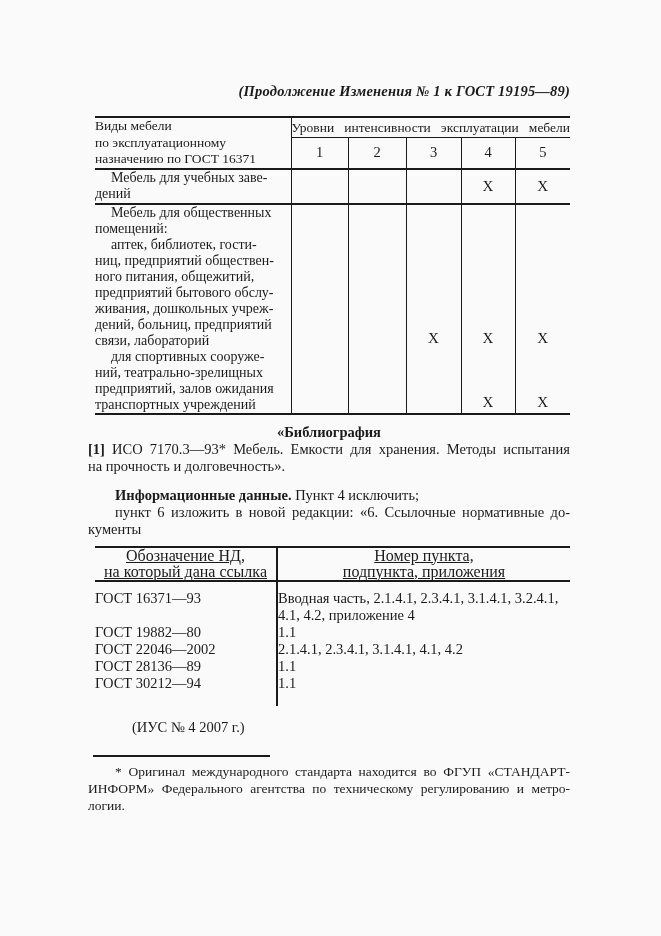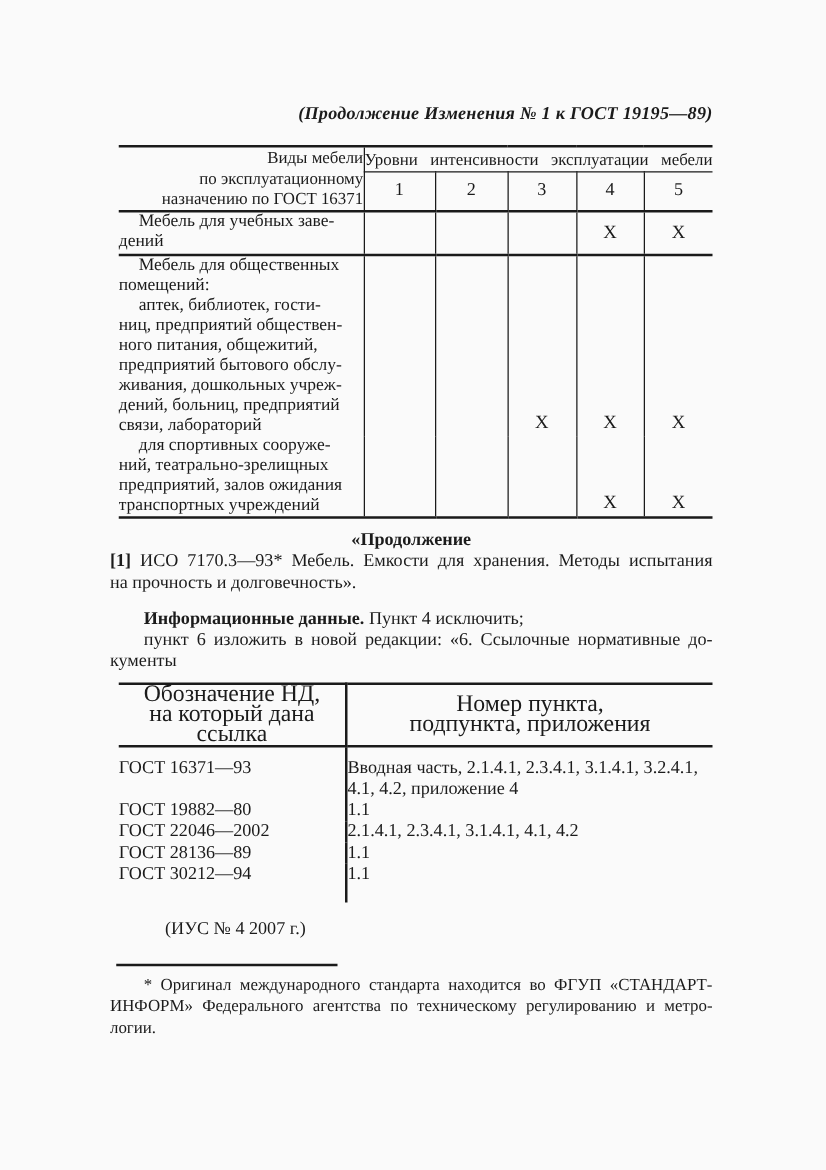--- a/index.html
+++ b/index.html
@@ -12,21 +12,21 @@
   .pre{white-space:pre-line;}
   .doc-title{
     text-align:right;font-style:italic;font-weight:bold;
     font-size:14.5px;line-height:18px;margin:0 0 16px 0;letter-spacing:.2px;
   }
   table{border-collapse:collapse;table-layout:fixed;margin-left:7px;}
   .t1{width:475px;}
   .t1 td{padding:0;}
   .t1-left-header{
     border-top:2.5px solid #1a1a1a;border-right:1.5px solid #1a1a1a;border-bottom:2.5px solid #1a1a1a;
-    text-align:right;vertical-align:middle;font-size:13.5px;line-height:16.5px;
+    text-align:left;vertical-align:middle;font-size:13.5px;line-height:16.5px;
   }
   .t1-right-header{
     border-top:2.5px solid #1a1a1a;border-bottom:1px solid #1a1a1a;
     font-size:13.5px;line-height:16px;padding:4px 10px 5px;
     text-align:justify;text-align-last:justify;
   }
   .levels-row td{
     border-bottom:2.5px solid #1a1a1a;border-right:1.5px solid #1a1a1a;
     text-align:center;font-size:14.5px;line-height:16px;padding:3px 0 5px;
   }
@@ -50,21 +50,21 @@
   .para{font-size:14.5px;line-height:17px;margin:0;}
   .indent{text-indent:27px;}
   .jlast{text-align:justify;text-align-last:justify;}
   .center{text-align:center;}
   .bold{font-weight:bold;}
   .gap12{margin-top:12px;}
   .t2{width:475px;margin-top:8px;}
   .t2 td{padding:0;}
   .t2-h{
     border-top:2.5px solid #1a1a1a;border-bottom:2.5px solid #1a1a1a;
-    text-align:center;font-size:19px;line-height:16px;padding:5px 0 6px;
+    text-align:center;font-size:16px;line-height:16px;padding:5px 0 6px;text-decoration:underline;
   }
   .t2-h-left{border-right:2px solid #1a1a1a;}
   .t2-nd{
     border-right:2px solid #1a1a1a;vertical-align:top;
     font-size:14.5px;line-height:17px;padding-left:2px;
   }
   .t2-refs{vertical-align:top;font-size:14.5px;line-height:17px;padding-left:10px;}
   .t2 tr.first td{padding-top:8px;}
   .t2 tr.last td{padding-bottom:14px;}
   .ius{
@@ -143,21 +143,21 @@
         <td class="mark"></td>
         <td class="mark"></td>
         <td class="mark"></td>
         <td class="mark">X</td>
         <td class="mark">X</td>
       </tr>
     </tbody>
   </table>
 
   <div class="bodytext">
-    <p class="para center bold">«Продолжение</p>
+    <p class="para center bold">«Библиография</p>
     <p class="para jlast"><b>[1]</b> <span>ИСО 7170.3—93* Мебель. Емкости для хранения. Методы испытания</span></p>
     <p class="para">на прочность и долговечность».</p>
 
     <p class="para indent gap12"><b>Информационные данные.</b> <span>Пункт 4 исключить;</span></p>
     <p class="para indent jlast">пункт 6 изложить в новой редакции: «6. Ссылочные нормативные до-</p>
     <p class="para">кументы</p>
   </div>
 
   <table class="t2">
     <colgroup>

